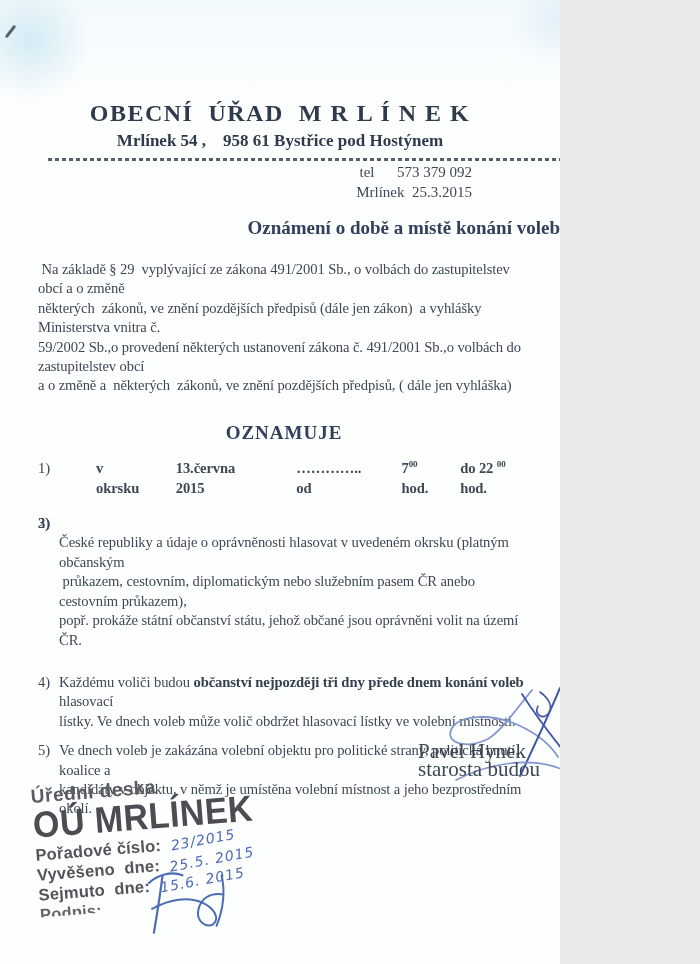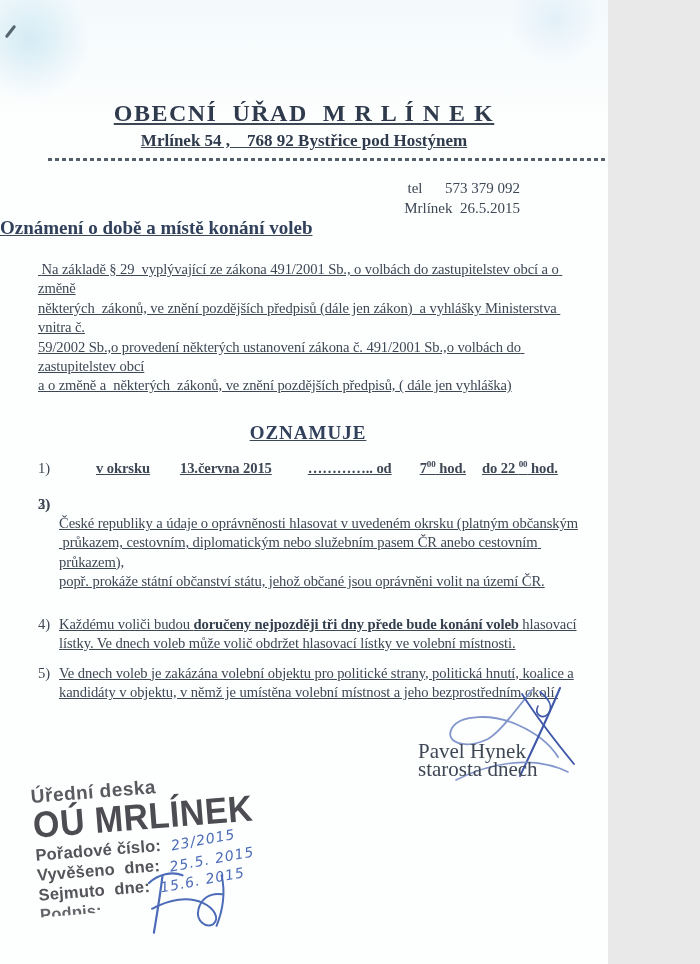--- a/index.html
+++ b/index.html
@@ -1,52 +1,51 @@
 <!DOCTYPE html>
 <html><head>
 <meta charset="utf-8">
 <style>
   html,body { margin:0; padding:0; }
   body { width:700px; height:964px; background:#e9e9e9; font-family:"Liberation Serif", serif; }
   .page {
-    position:relative; width:608px; height:964px; overflow:hidden;
+    position:relative; width:560px; height:964px; overflow:hidden;
     background:#fdfefe;
     background-image:
       radial-gradient(circle at 30px 40px, rgba(170,215,235,.45) 0, rgba(170,215,235,0) 60px),
       radial-gradient(circle at 555px 20px, rgba(185,215,240,.30) 0, rgba(185,215,240,0) 45px),
       linear-gradient(180deg, rgba(225,242,248,.35) 0, rgba(255,255,255,0) 120px);
     color:#3e4754;
-    text-decoration:underline;
   }
   .pre { white-space:pre-wrap; }
   .corner-mark {
     position:absolute; left:9px; top:24px; width:3px; height:15px;
     background:#3d4c58; transform:rotate(38deg); border-radius:2px; opacity:.85;
   }
   
   .header { text-align:center; padding-top:100px; color:#2f3a4c; }
   .office-name { margin:0; font-size:24px; font-weight:bold; letter-spacing:1.5px; }
   .address { margin-top:4px; font-size:17px; font-weight:bold; }
   .divider {
     position:absolute; left:48px; top:158px; width:644px; height:3px;
     background:repeating-linear-gradient(90deg,#55606b 0 4px, transparent 4px 7px);
   }
-  .contact { position:absolute; right:88px; top:178px; text-align:right; font-size:15px; line-height:20px; color:#3e4754; }
+  .contact { position:absolute; right:88px; top:162px; text-align:right; font-size:15px; line-height:20px; color:#3e4754; }
   
-  .doc-title { text-align:left; margin:66px 0 0 0; font-size:19px; font-weight:bold; color:#31405b; }
+  .doc-title { text-align:right; margin:66px 0 0 0; font-size:19px; font-weight:bold; color:#31405b; }
   .content { margin:0 30px 0 38px; font-size:14.6px; line-height:19.4px; letter-spacing:-0.1px; }
   .intro { margin:21px 0 0 0; }
   .announce { text-align:center; margin:27px 0 11px 0; font-size:19px; font-weight:bold; letter-spacing:1px; color:#31405b; }
   
   .items { margin-top:17px; }
   .item { position:relative; padding-left:21px; }
   .item .num { position:absolute; left:0; top:0; }
   .item-1 { margin-top:0; }
   .schedule { display:flex; align-items:baseline; font-weight:bold; margin:12px 0 0 37px; }
-  .s-date { margin-left:30px;text-align:right; }
+  .s-date { margin-left:30px; }
   .s-dots { margin-left:36px; }
   .s-from { margin-left:28px; }
   .s-to   { margin-left:16px; }
   .schedule sup { font-size:9px; vertical-align:super; line-height:0; }
   .item-2 { margin-top:16px; }
   .item-3 { margin-top:11px; }
   .item-3 .num, .item-3 .lead-bold { font-weight:bold; }
   .item-4 { margin-top:23px; }
   .item-5 { margin-top:10px; }
   b { color:#343f4e; }
@@ -74,28 +73,28 @@
 </style>
 </head>
 <body>
 
 <div class="page">
 
   <div class="corner-mark"></div>
 
   <div class="header">
     <h1 class="office-name pre">OBECNÍ  ÚŘAD  M R L Í N E K</h1>
-    <div class="address pre">Mrlínek 54 ,    768 92 Bystřice pod Hostýnem</div>
+    <div class="address pre">Mrlínek 54 ,    958 61 Bystřice pod Hostýnem</div>
   </div>
 
   <div class="divider"></div>
 
   <div class="contact">
     <div class="pre">tel      573 379 092</div>
-    <div class="pre">Mrlínek  26.5.2015</div>
+    <div class="pre">Mrlínek  25.3.2015</div>
   </div>
 
   <h2 class="doc-title">Oznámení o době a místě konání voleb</h2>
 
   <div class="content">
 
     <p class="intro pre"> Na základě § 29  vyplývající ze zákona 491/2001 Sb., o volbách do zastupitelstev obcí a o změně
 některých  zákonů, ve znění pozdějších předpisů (dále jen zákon)  a vyhlášky Ministerstva vnitra č.
 59/2002 Sb.,o provedení některých ustanovení zákona č. 491/2001 Sb.,o volbách do zastupitelstev obcí
 a o změně a  některých  zákonů, ve znění pozdějších předpisů, ( dále jen vyhláška)</p>
@@ -122,21 +121,21 @@
       <div class="item item-3">
         <span class="num">3)</span>
         <span class="pre"><span class="pre">
 České republiky a údaje o oprávněnosti hlasovat v uvedeném okrsku (platným občanským
  průkazem, cestovním, diplomatickým nebo služebním pasem ČR anebo cestovním průkazem),
 popř. prokáže státní občanství státu, jehož občané jsou oprávněni volit na území ČR.</span></span>
       </div>
 
       <div class="item item-4">
         <span class="num">4)</span>
-        <span class="pre"><span class="pre">Každému voliči budou </span><b class="pre">doručeny nejpozději tři dny přede bude konání voleb</b><span class="pre"> hlasovací
+        <span class="pre"><span class="pre">Každému voliči budou </span><b class="pre">občanství nejpozději tři dny přede dnem konání voleb</b><span class="pre"> hlasovací
 lístky. Ve dnech voleb může volič obdržet hlasovací lístky ve volební místnosti.</span></span>
       </div>
 
       <div class="item item-5">
         <span class="num">5)</span>
         <span class="pre">Ve dnech voleb je zakázána volební objektu pro politické strany, politická hnutí, koalice a
 kandidáty v objektu, v němž je umístěna volební místnost a jeho bezprostředním okolí.</span>
       </div>
 
     </div>
@@ -145,21 +144,21 @@
   <div class="signature">
     <svg class="sig-scribble" width="170" height="100" viewBox="0 0 170 100">
       <path d="M96,6 C78,28 66,46 52,55 C28,66 8,58 16,44 C24,31 56,29 82,41 C102,50 114,60 122,73" fill="none" stroke="#8296cc" stroke-width="1.8" stroke-linecap="round"></path>
       <path d="M124,4 C114,28 102,54 84,92" fill="none" stroke="#3f57a8" stroke-width="2" stroke-linecap="round"></path>
       <path d="M86,10 C100,32 120,58 138,80" fill="none" stroke="#3f57a8" stroke-width="1.8" stroke-linecap="round"></path>
       <path d="M20,96 C52,80 96,70 132,88" fill="none" stroke="#8296cc" stroke-width="1.6" stroke-linecap="round"></path>
       <path d="M104,8 C112,14 118,22 112,30 C106,36 98,30 102,22" fill="none" stroke="#3f57a8" stroke-width="1.6" stroke-linecap="round"></path>
     </svg>
     <div class="sig-text">
       <div>Pavel Hynek</div>
-      <div>starosta dnech</div>
+      <div>starosta budou</div>
     </div>
   </div>
 
   <div class="stamp">
     <div class="stamp-line1">Úřední deska</div>
     <div class="stamp-line2">OÚ MRLÍNEK</div>
     <div class="stamp-row">
       <span class="pre">Pořadové číslo:</span><span class="ink">23/2015</span>
     </div>
     <div class="stamp-row">

